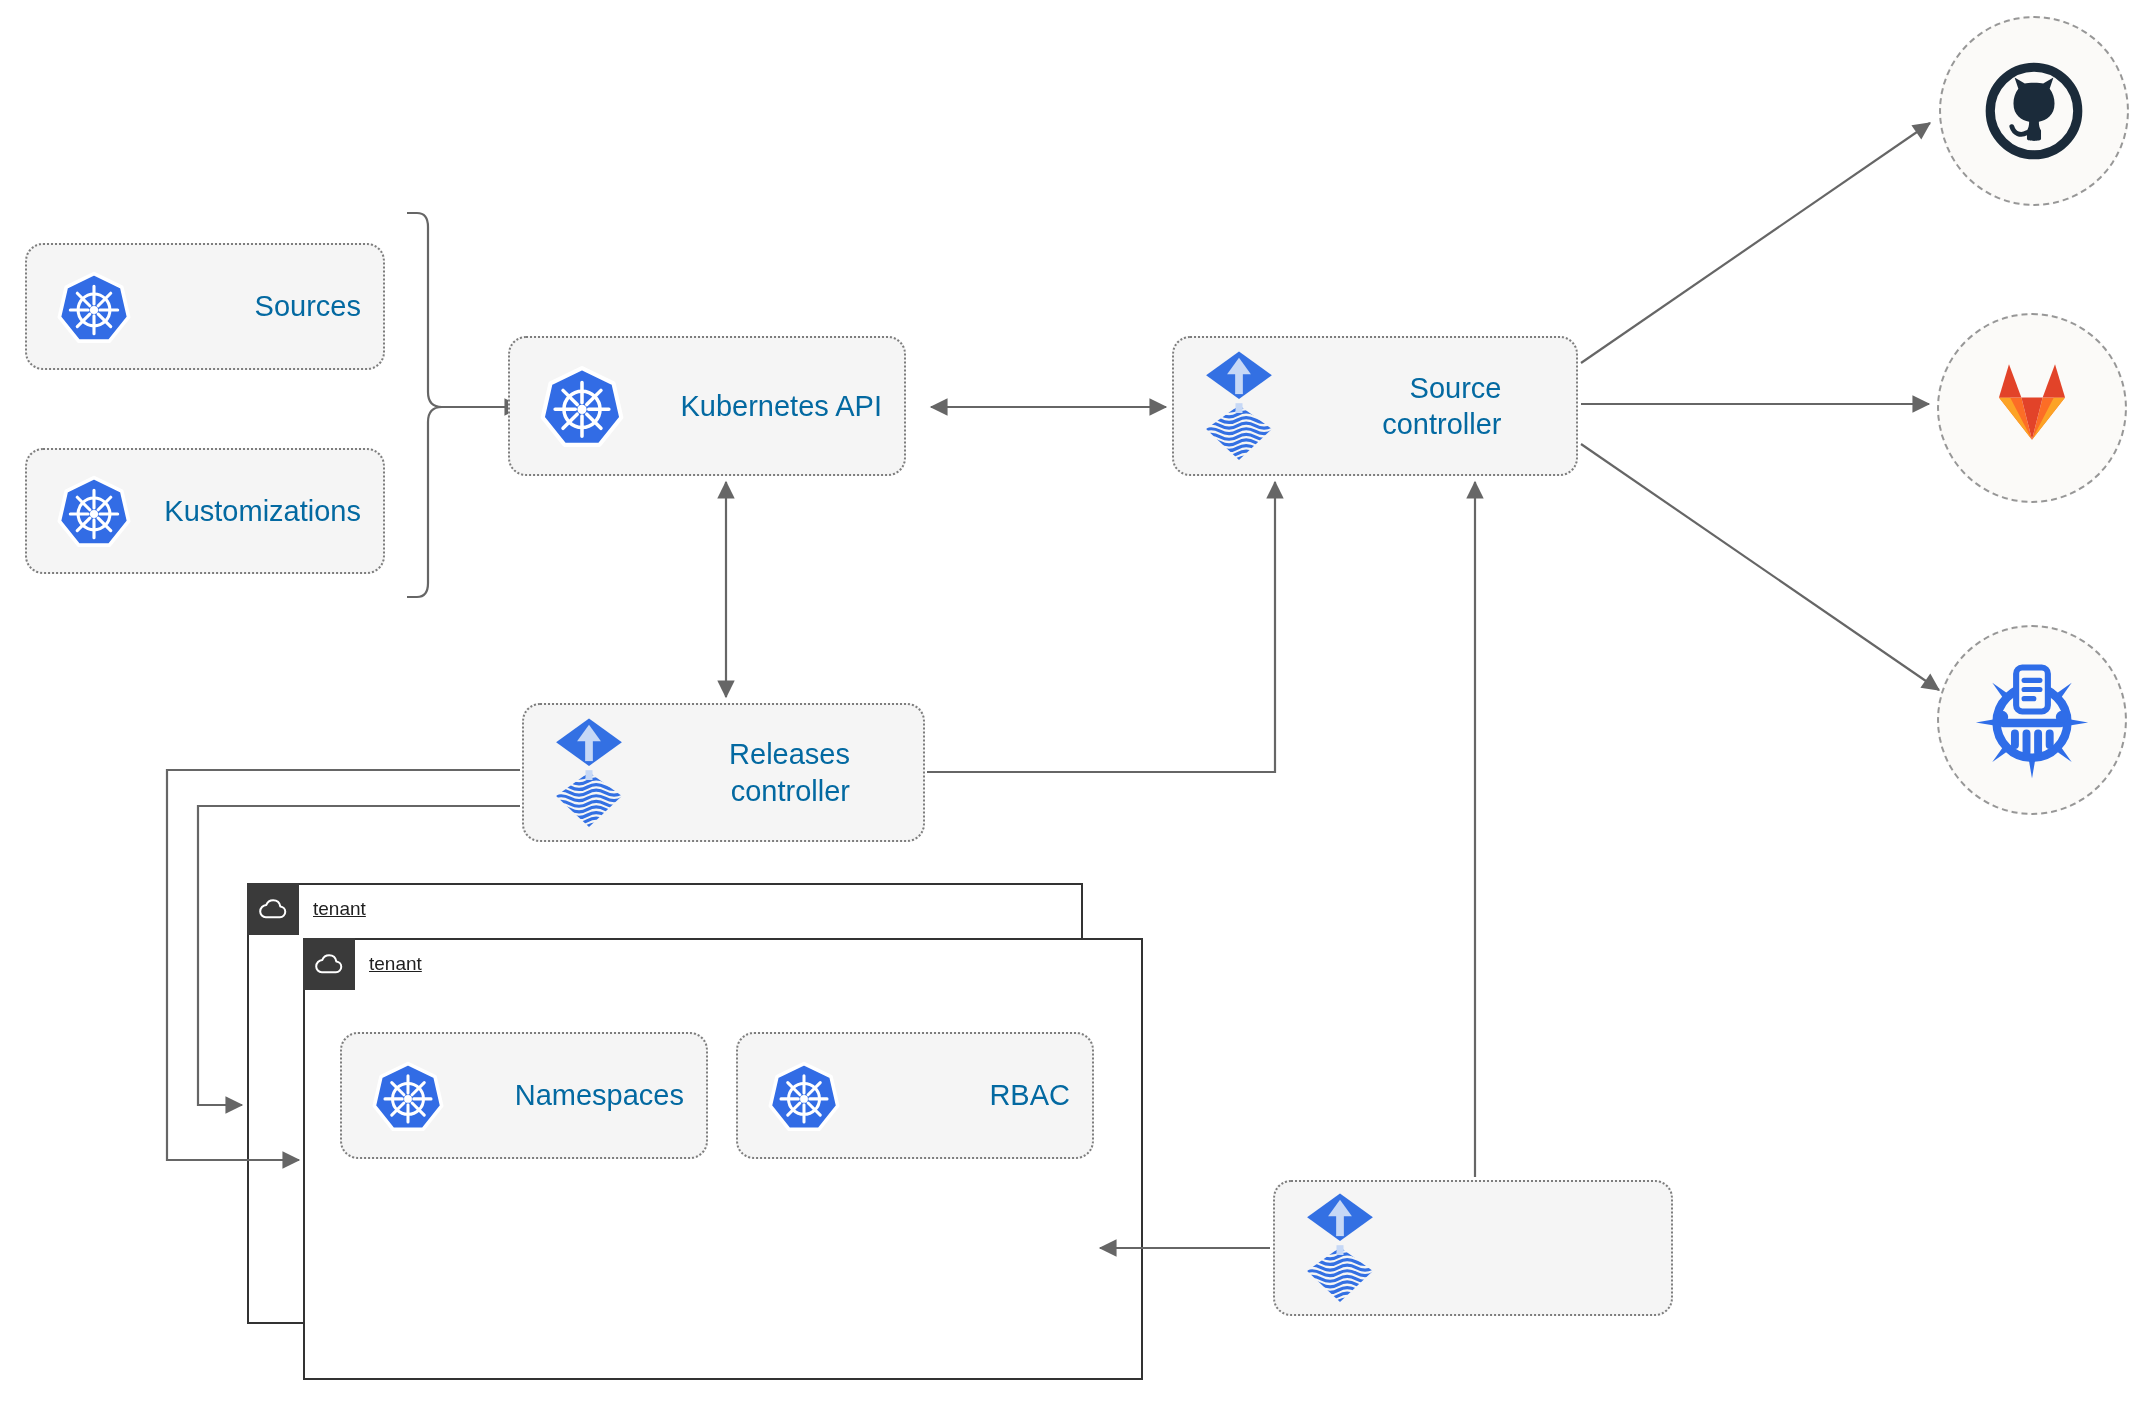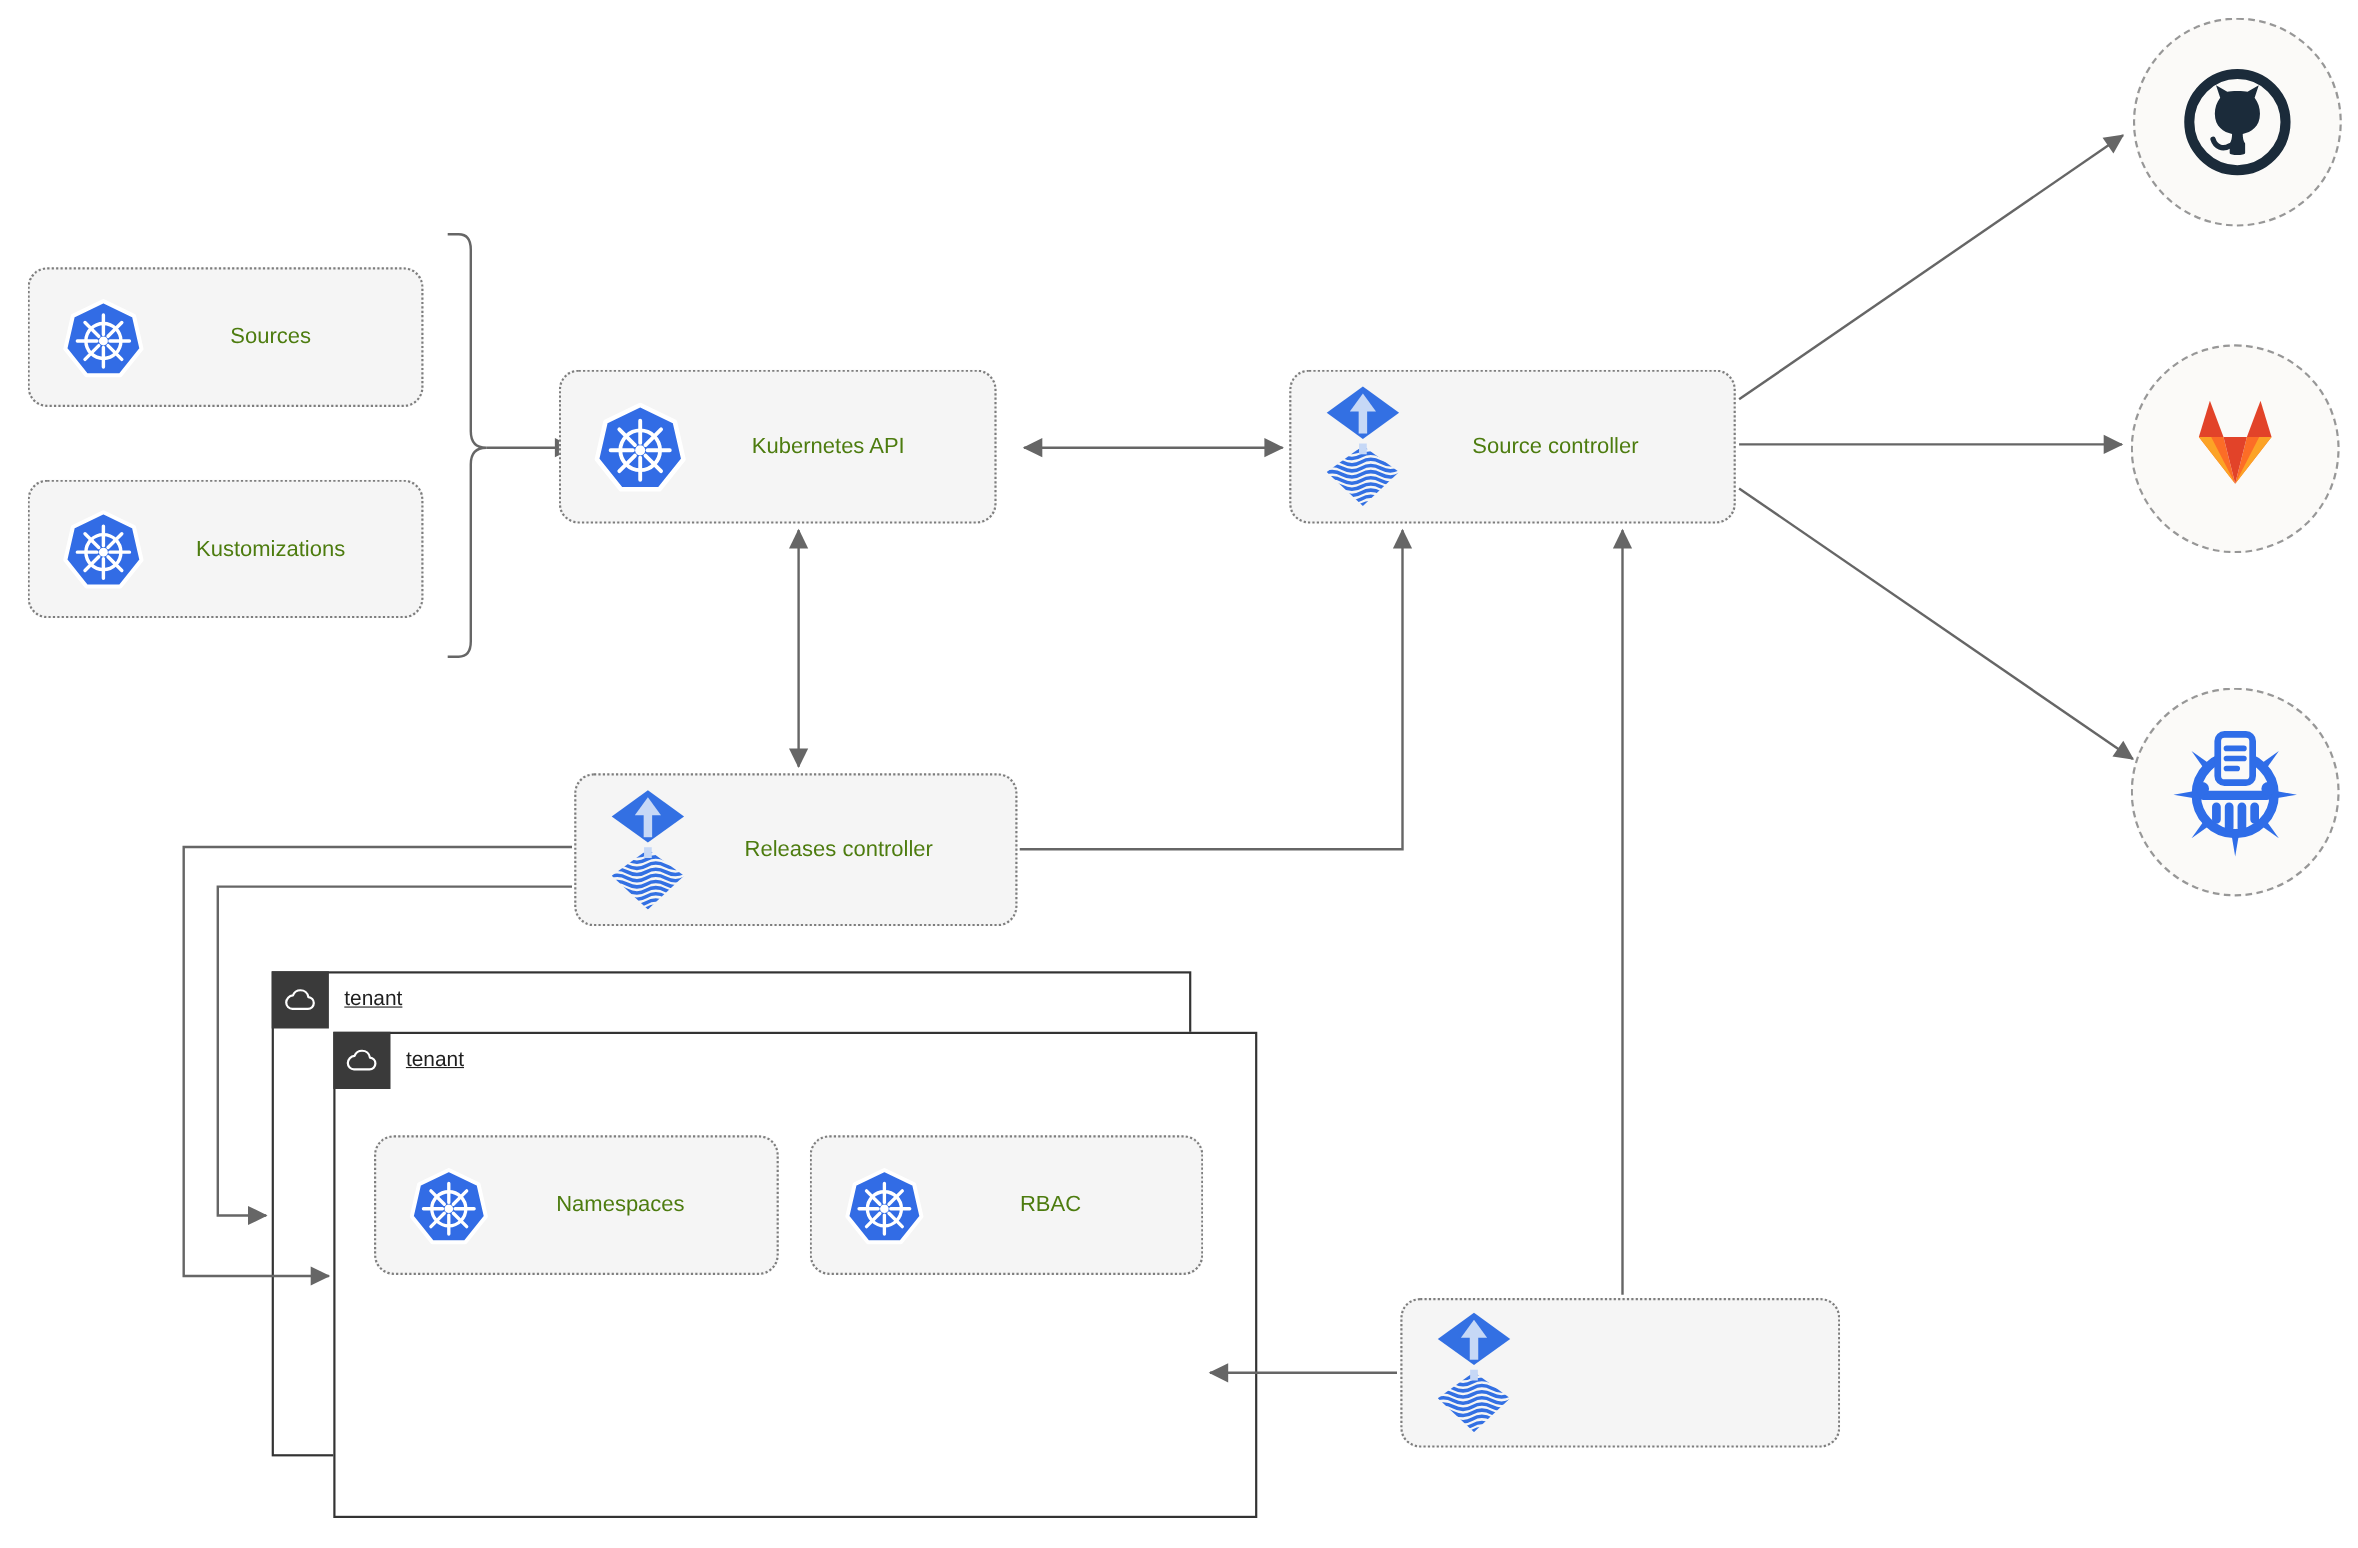--- a/index.html
+++ b/index.html
@@ -8,21 +8,21 @@
     font-family:"Liberation Sans", sans-serif; overflow:hidden;
   }
   
   .node {
     position:absolute; box-sizing:border-box;
     background:#f5f5f5; border:2px dotted #7d7d7d; border-radius:18px;
     display:flex; align-items:center; z-index:10;
   }
   .node .nicon { flex:none; margin-left:30px; }
   .node .label {
-    flex:1; text-align:center; font-size:20px; color:#4d7c0f;
+    flex:1; text-align:right; font-size:29px; color:#0369a1;
     padding-right:22px; line-height:1.25;
   }
   .node .label.narrow { display:flex; justify-content:center; }
   .node .label.narrow span { display:inline-block; max-width:175px; }
   
   .tenant {
     position:absolute; box-sizing:border-box; background:#ffffff;
     border:2.5px solid #333333; z-index:1;
   }
   .tenant-chip {
@@ -180,21 +180,21 @@
     <path d="M 1581 444 L 1939 690" marker-end="url(#arr)"></path>
   </svg>
 
   <div class="node" style="left:25px;top:243px;width:360px;height:127px">
     <svg class="nicon" width="74" height="74" viewBox="0 0 100 100">
         <use href="#sym-k8s"></use>
       </svg>
     <div class="label">Sources</div>
   </div>
 
-  <div class="node" style="left:25px;top:436px;width:360px;height:126px">
+  <div class="node" style="left:25px;top:448px;width:360px;height:126px">
     <svg class="nicon" width="74" height="74" viewBox="0 0 100 100">
         <use href="#sym-k8s"></use>
       </svg>
     <div class="label">Kustomizations</div>
   </div>
 
   <div class="node" style="left:508px;top:336px;width:398px;height:140px">
     <svg class="nicon" width="84" height="84" viewBox="0 0 100 100">
         <use href="#sym-k8s"></use>
       </svg>

